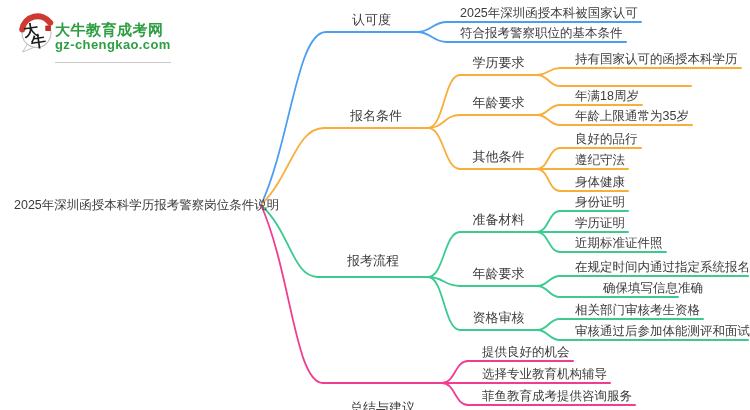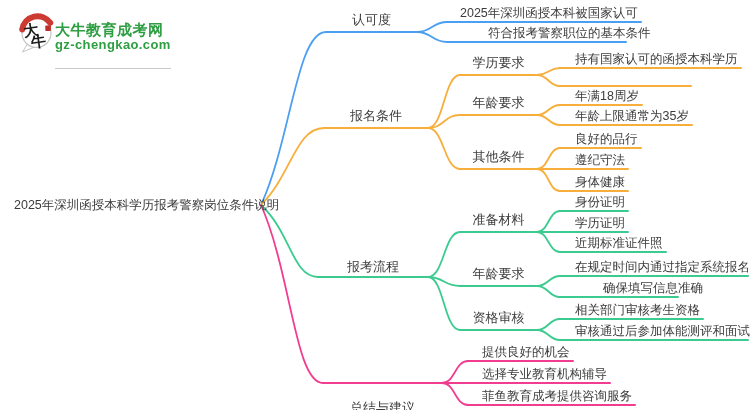--- a/index.html
+++ b/index.html
@@ -12,21 +12,21 @@
   #nodes{position:absolute;left:0;top:0;width:750px;height:410px;}
   .node-label{
     position:absolute;white-space:nowrap;color:#3c3c3c;
   }
   .root-label{font-size:12.5px;line-height:16px;color:#3a3a3a;}
   .topic-label{font-size:13px;line-height:14px;transform:translateX(-50%);}
   .leaf-label{font-size:12.5px;line-height:14px;}
   
   #logo{position:absolute;left:19px;top:12px;width:220px;height:52px;}
   #logo-icon{position:absolute;left:0;top:0;}
-  #logo-text{position:absolute;left:36px;top:9px;padding-bottom:17px;border-bottom:1px solid #c9c9c9;}
+  #logo-text{position:absolute;left:36px;top:9px;padding-bottom:11px;border-bottom:1px solid #c9c9c9;}
   #logo-title{font-size:15px;line-height:17px;font-weight:bold;color:#2E9E43;letter-spacing:.5px;}
   #logo-domain{font-size:13px;line-height:13px;font-weight:bold;color:#2E9E43;letter-spacing:.4px;}
 </style>
 </head>
 <body>
 
 <div id="stage">
   <svg id="connectors" width="750" height="410" viewBox="0 0 750 410">
       <path d="M261,205 C291,139.26 296.75,32 326,32" fill="none" stroke="#4B9EF2" stroke-width="1.8" stroke-linecap="round"></path>
       <path d="M326,32 L417,32" fill="none" stroke="#4B9EF2" stroke-width="2" stroke-linecap="round"></path>
@@ -84,32 +84,32 @@
       <path d="M442,383 C455,383 455,361 468,361" fill="none" stroke="#F13C90" stroke-width="1.8" stroke-linecap="round"></path>
       <path d="M468,383 L610,383" fill="none" stroke="#F13C90" stroke-width="2" stroke-linecap="round"></path>
       <path d="M442,383 C455,383 455,383 468,383" fill="none" stroke="#F13C90" stroke-width="1.8" stroke-linecap="round"></path>
       <path d="M468,405 L635,405" fill="none" stroke="#F13C90" stroke-width="2" stroke-linecap="round"></path>
       <path d="M442,383 C455,383 455,405 468,405" fill="none" stroke="#F13C90" stroke-width="1.8" stroke-linecap="round"></path>
     </svg>
   <div id="nodes">
       <div class="node-label root-label" style="left: 14px; top: 197px;">2025年深圳函授本科学历报考警察岗位条件说明</div>
       <div class="node-label topic-label" style="left: 371.5px; top: 13px;">认可度</div>
       <div class="node-label leaf-label" style="left: 460px; top: 6px;">2025年深圳函授本科被国家认可</div>
-      <div class="node-label leaf-label" style="left: 460px; top: 26px; margin-left: 28px;">符合报考警察职位的基本条件</div>
+      <div class="node-label leaf-label" style="left: 460px; top: 26px;">符合报考警察职位的基本条件</div>
       <div class="node-label topic-label" style="left: 376px; top: 109px;">报名条件</div>
       <div class="node-label topic-label" style="left: 498.5px; top: 56px;">学历要求</div>
       <div class="node-label leaf-label" style="left: 575px; top: 52px;">持有国家认可的函授本科学历</div>
       <div class="node-label topic-label" style="left: 498.5px; top: 96px;">年龄要求</div>
       <div class="node-label leaf-label" style="left: 575px; top: 89px;">年满18周岁</div>
       <div class="node-label leaf-label" style="left: 575px; top: 109px;">年龄上限通常为35岁</div>
       <div class="node-label topic-label" style="left: 498.5px; top: 150px;">其他条件</div>
       <div class="node-label leaf-label" style="left: 575px; top: 132px;">良好的品行</div>
       <div class="node-label leaf-label" style="left: 575px; top: 153px;">遵纪守法</div>
       <div class="node-label leaf-label" style="left: 575px; top: 175px;">身体健康</div>
-      <div class="node-label topic-label" style="left: 373px; top: 260px;">报考流程</div>
+      <div class="node-label topic-label" style="left: 373px; top: 254px;">报考流程</div>
       <div class="node-label topic-label" style="left: 498.5px; top: 213px;">准备材料</div>
       <div class="node-label leaf-label" style="left: 575px; top: 195px;">身份证明</div>
       <div class="node-label leaf-label" style="left: 575px; top: 216px;">学历证明</div>
       <div class="node-label leaf-label" style="left: 575px; top: 236px;">近期标准证件照</div>
       <div class="node-label topic-label" style="left: 498.5px; top: 267px;">年龄要求</div>
       <div class="node-label leaf-label" style="left: 575px; top: 260px;">在规定时间内通过指定系统报名</div>
       <div class="node-label leaf-label" style="left: 575px; top: 281px; margin-left: 28px;">确保填写信息准确</div>
       <div class="node-label topic-label" style="left: 498.5px; top: 311px;">资格审核</div>
       <div class="node-label leaf-label" style="left: 575px; top: 303px;">相关部门审核考生资格</div>
       <div class="node-label leaf-label" style="left: 575px; top: 324px;">审核通过后参加体能测评和面试</div>

